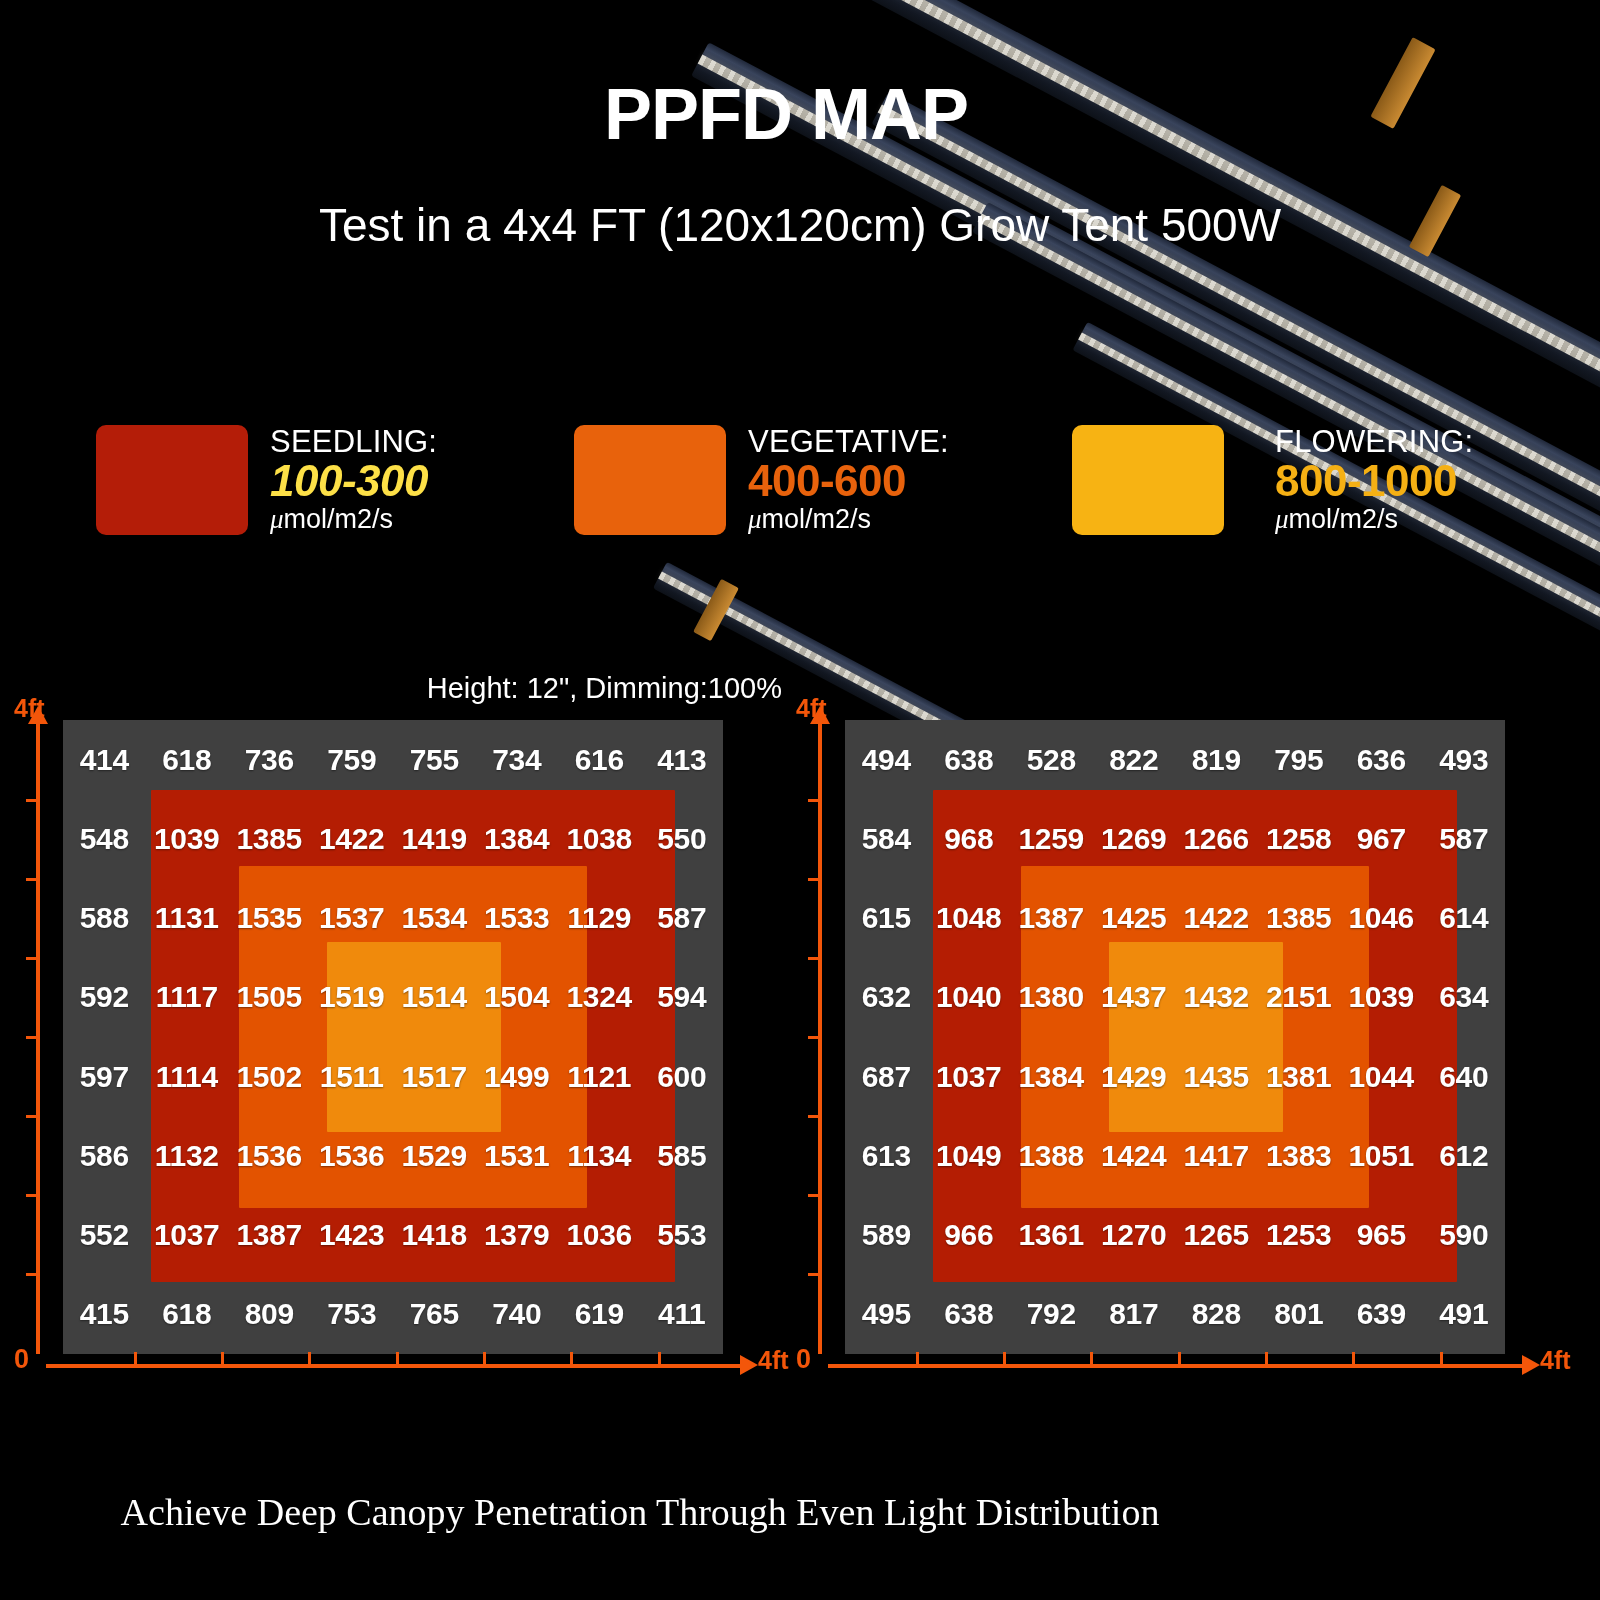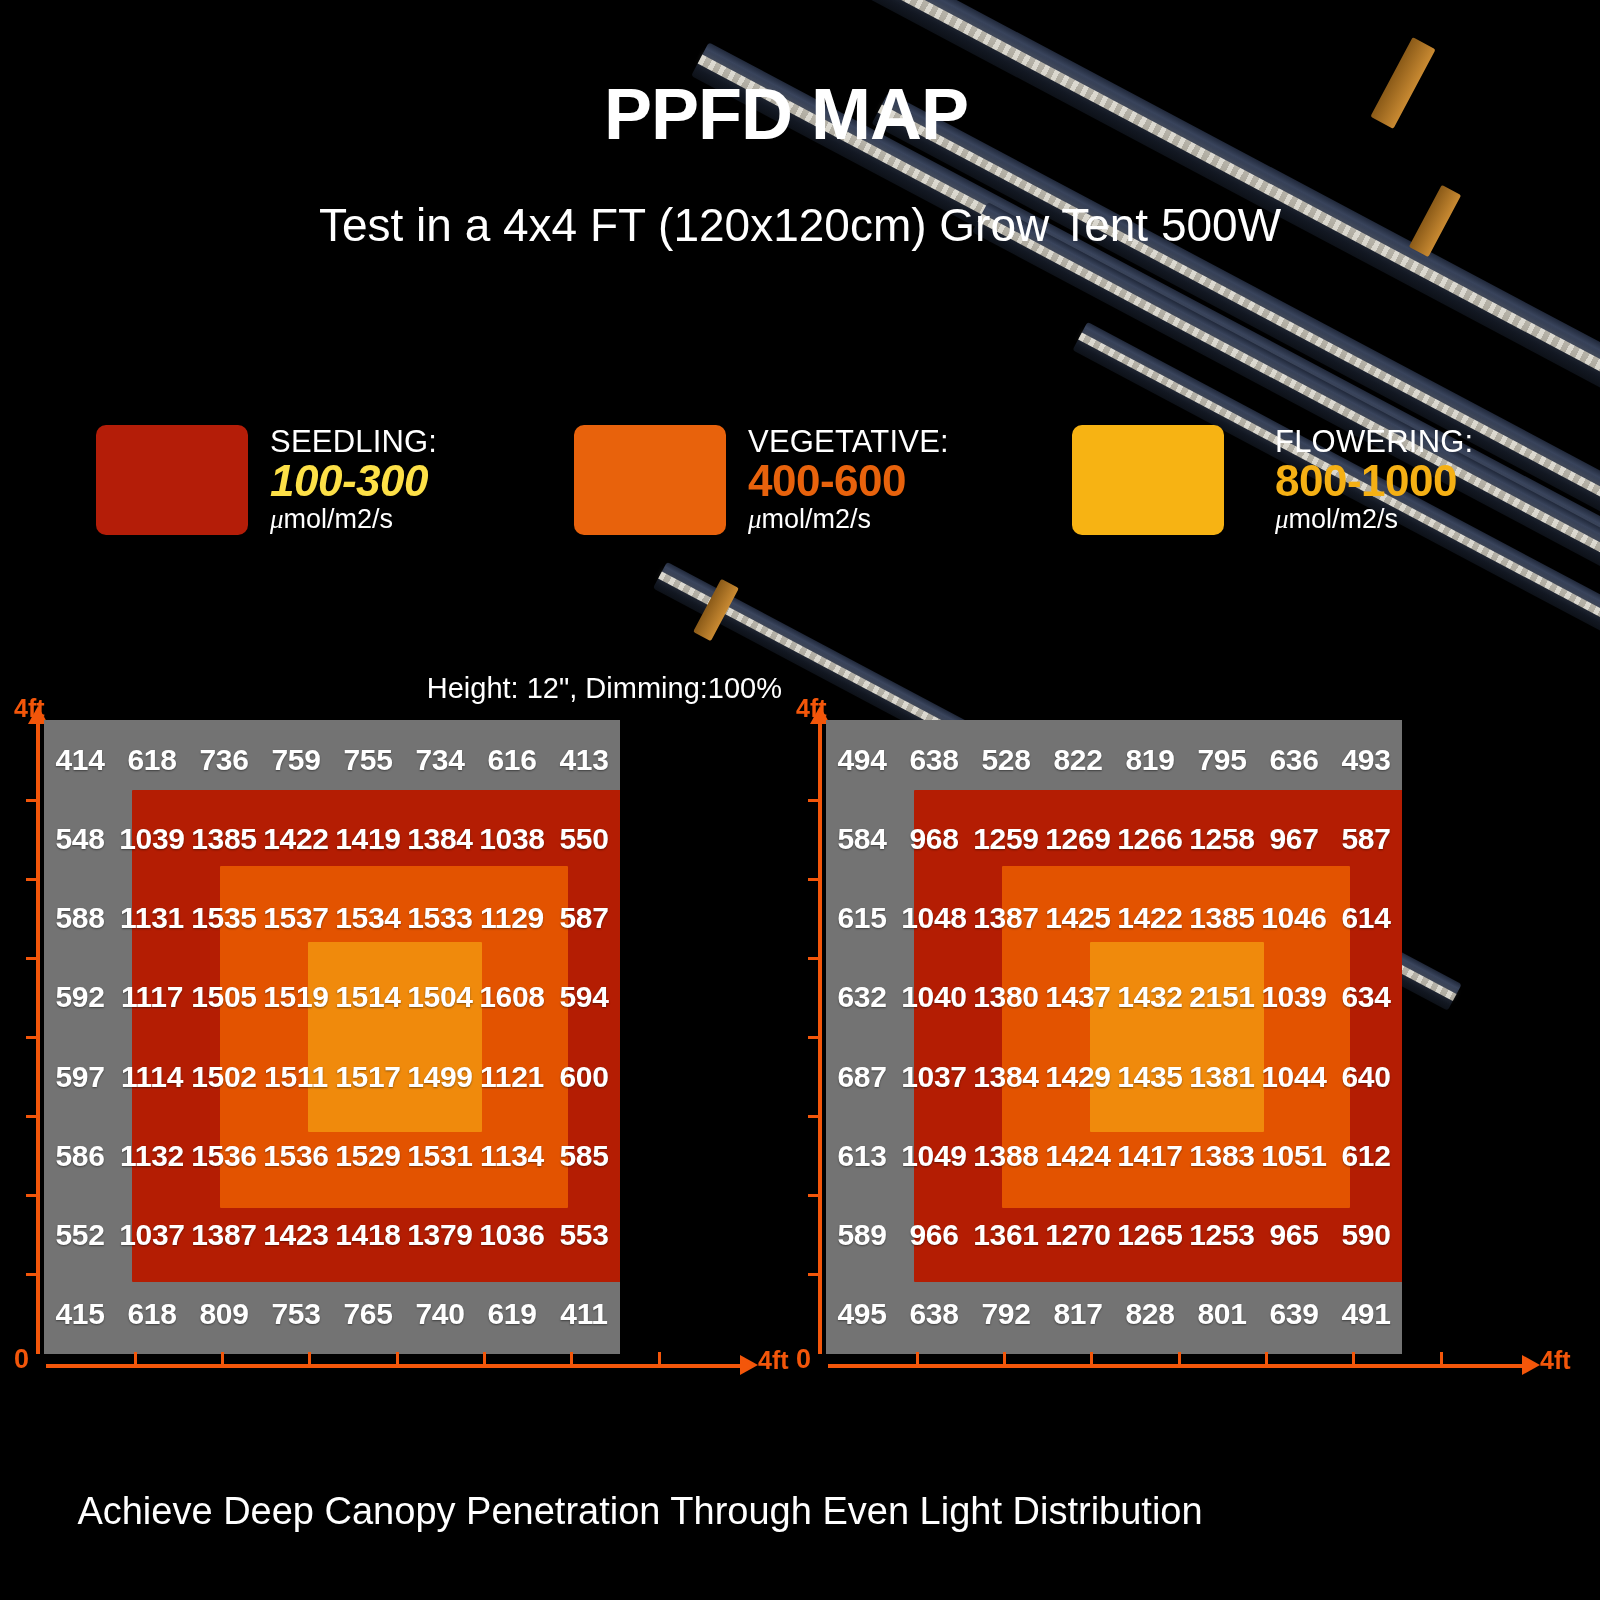--- a/index.html
+++ b/index.html
@@ -85,23 +85,23 @@
     width:0; height:0;
     border-left:10px solid transparent;
     border-right:10px solid transparent;
     border-bottom:18px solid #F3560A;
   }
   .y-tick {
     position:absolute; left:12px; width:12px; height:3px; background:#F3560A;
   }
 
   .grid {
-    position:absolute; left:30px; top:48px;
-    width:576px; height:634px;
-    background:#737373;
+    position:absolute; left:49px; top:48px;
+    width:660px; height:634px;
+    background:#404040;
     overflow:hidden;
   }
   .band {
     position:absolute;
     border-radius:1px;
   }
   .band-2 { left:88px;  top:70px;  width:524px; height:492px; background:#B41D03; }
   .band-3 { left:176px; top:146px; width:348px; height:342px; background:#E35300; }
   .band-4 { left:264px; top:222px; width:174px; height:190px; background:#F08A0C; }
 
@@ -134,21 +134,21 @@
     position:absolute; left:0px; top:672px;
     font-size:27px; font-weight:bold; color:#F3560A;
   }
   .x-end {
     position:absolute; left:744px; top:674px;
     font-size:25px; font-weight:bold; color:#F3560A;
   }
 
   #caption {
     position:absolute; top:1490px; left:0; width:1280px;
-    text-align:center; font-size:38px; font-weight:400;
+    text-align:center; font-size:38px; font-weight:400;font-family:Liberation Serif, serif;
   }
 </style>
 </head>
 <body>
 
 <div id="fixture">
   <div class="bar" style="left:820px; top:-70px; width:1000px; height:40px; transform:rotate(28deg);">
     <div class="housing"></div>
       <div class="strip"></div>
       <div class="glow"></div>
@@ -264,21 +264,21 @@
         <div class="cell">1534</div>
         <div class="cell">1533</div>
         <div class="cell">1129</div>
         <div class="cell">587</div>
         <div class="cell">592</div>
         <div class="cell">1117</div>
         <div class="cell">1505</div>
         <div class="cell">1519</div>
         <div class="cell">1514</div>
         <div class="cell">1504</div>
-        <div class="cell">1608</div>
+        <div class="cell">1324</div>
         <div class="cell">594</div>
         <div class="cell">597</div>
         <div class="cell">1114</div>
         <div class="cell">1502</div>
         <div class="cell">1511</div>
         <div class="cell">1517</div>
         <div class="cell">1499</div>
         <div class="cell">1121</div>
         <div class="cell">600</div>
         <div class="cell">586</div>

